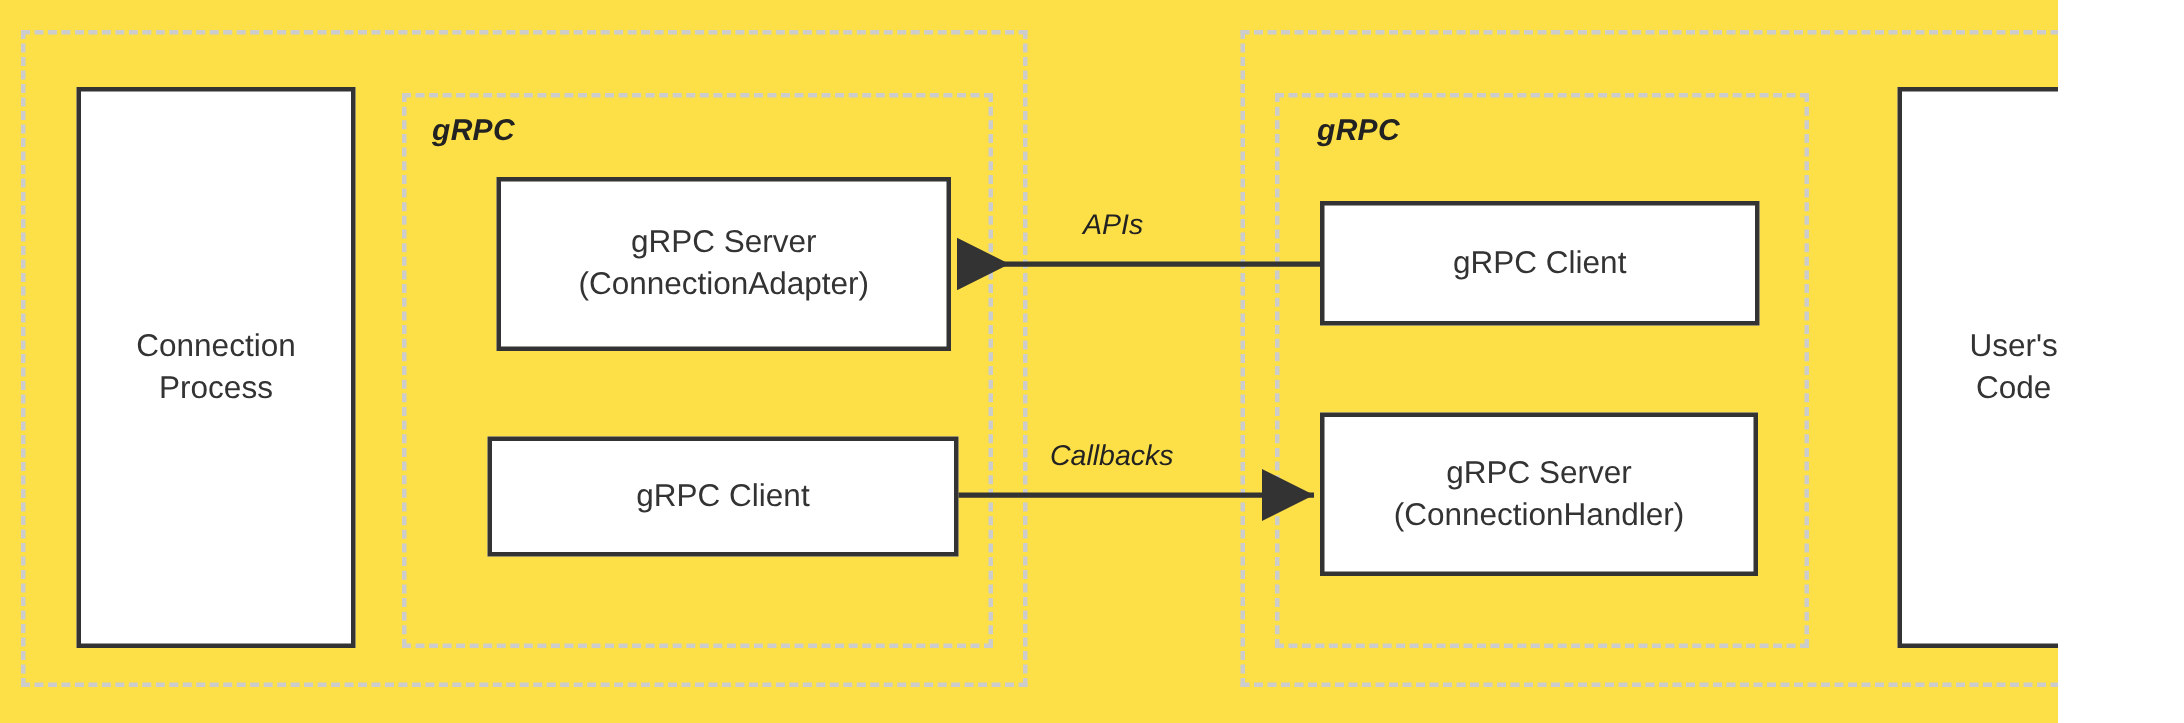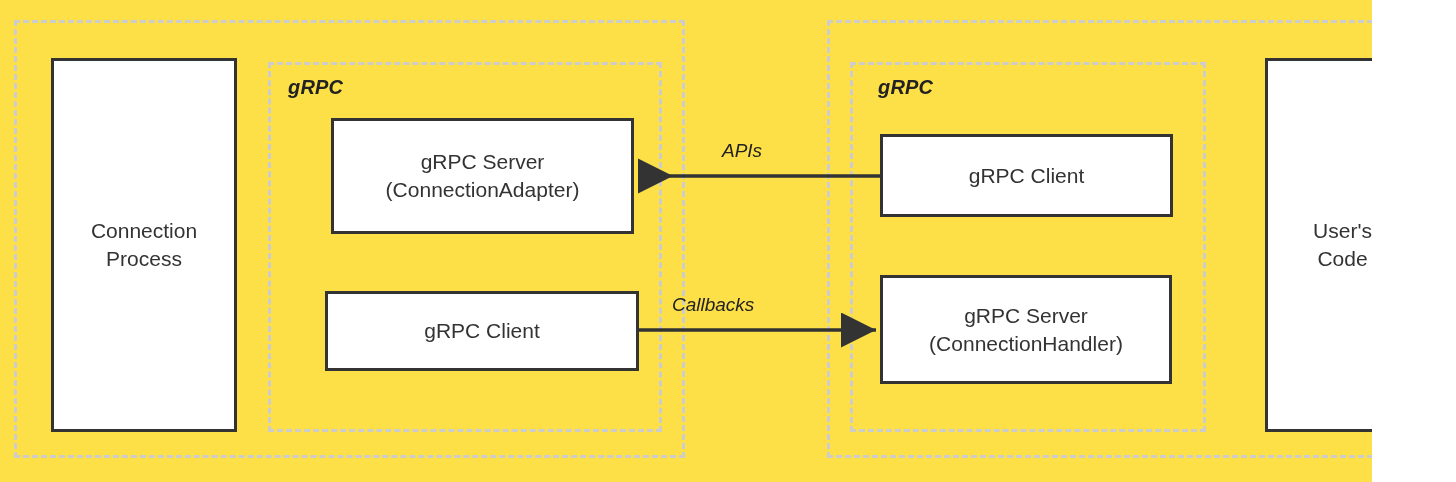--- a/index.html
+++ b/index.html
@@ -129,15 +129,15 @@
       </marker>
     </defs>
 
     <line x1="880" y1="176" x2="638" y2="176" stroke="#333333" stroke-width="3.5" marker-end="url(#arrow-left)"></line>
 
     <line x1="639" y1="330" x2="876" y2="330" stroke="#333333" stroke-width="3.5" marker-end="url(#arrow-right)"></line>
   </svg>
 
   <span class="edge-label" style="left:722px; top:140px;">APIs</span>
 
-  <span class="edge-label" style="left:672px; top:294px;">Callbacks</span>
+  <span class="edge-label" style="left:700px; top:294px;">Callbacks</span>
 
 </div>
 
 </body></html>

